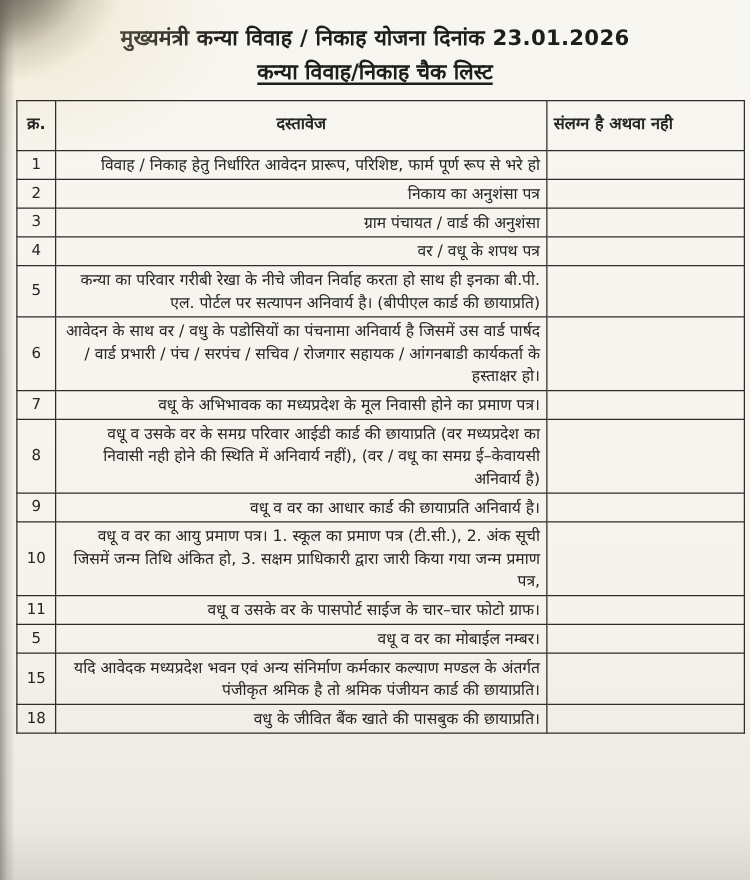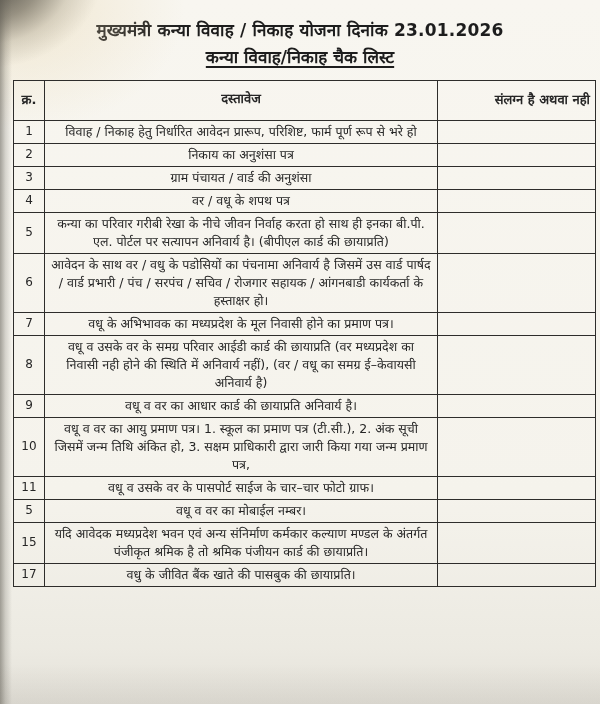--- a/index.html
+++ b/index.html
@@ -84,25 +84,25 @@
     vertical-align: middle;
     line-height: 1.42;
   }
   col.c-serial { width: 31px; }
   col.c-doc    { width: 393px; }
   col.c-att    { width: 158px; }
 
   tr.head-row { height: 40px; }
   th { font-weight: bold; font-size: 13px; }
   th.h-serial { text-align: center; vertical-align: bottom; padding-bottom: 5px; }
-  th.h-doc    { text-align: center; font-family: Liberation Mono, monospace; }
-  th.h-att    { text-align: right; line-height: 1.3; }
+  th.h-doc    { text-align: center; }
+  th.h-att    { text-align: left; line-height: 1.3; }
 
   td.num { text-align: center; font-family: "DejaVu Sans", sans-serif; font-size: 12px; }
-  td.doc { text-align: center; }
+  td.doc { text-align: right; }
   tr.lines1 { height: 23px; }
   tr.lines2 { height: 41px; }
   tr.lines3 { height: 59px; }
 </style>
 </head>
 <body>
 
 <div class="page">
   <div class="warm-tint"></div>
   <div class="corner-shadow"></div>
@@ -184,19 +184,19 @@
         <td class="num">5</td>
         <td class="doc">वधू व वर का मोबाईल नम्बर।</td>
         <td class="att"></td>
       </tr>
       <tr class="lines2">
         <td class="num">15</td>
         <td class="doc">यदि आवेदक मध्यप्रदेश भवन एवं अन्य संनिर्माण कर्मकार कल्याण मण्डल के अंतर्गत पंजीकृत श्रमिक है तो श्रमिक पंजीयन कार्ड की छायाप्रति।</td>
         <td class="att"></td>
       </tr>
       <tr class="lines1">
-        <td class="num">17</td>
+        <td class="num">18</td>
         <td class="doc">वधु के जीवित बैंक खाते की पासबुक की छायाप्रति।</td>
         <td class="att"></td>
       </tr>
     </tbody>
   </table>
 </div>
 
 </body></html>

